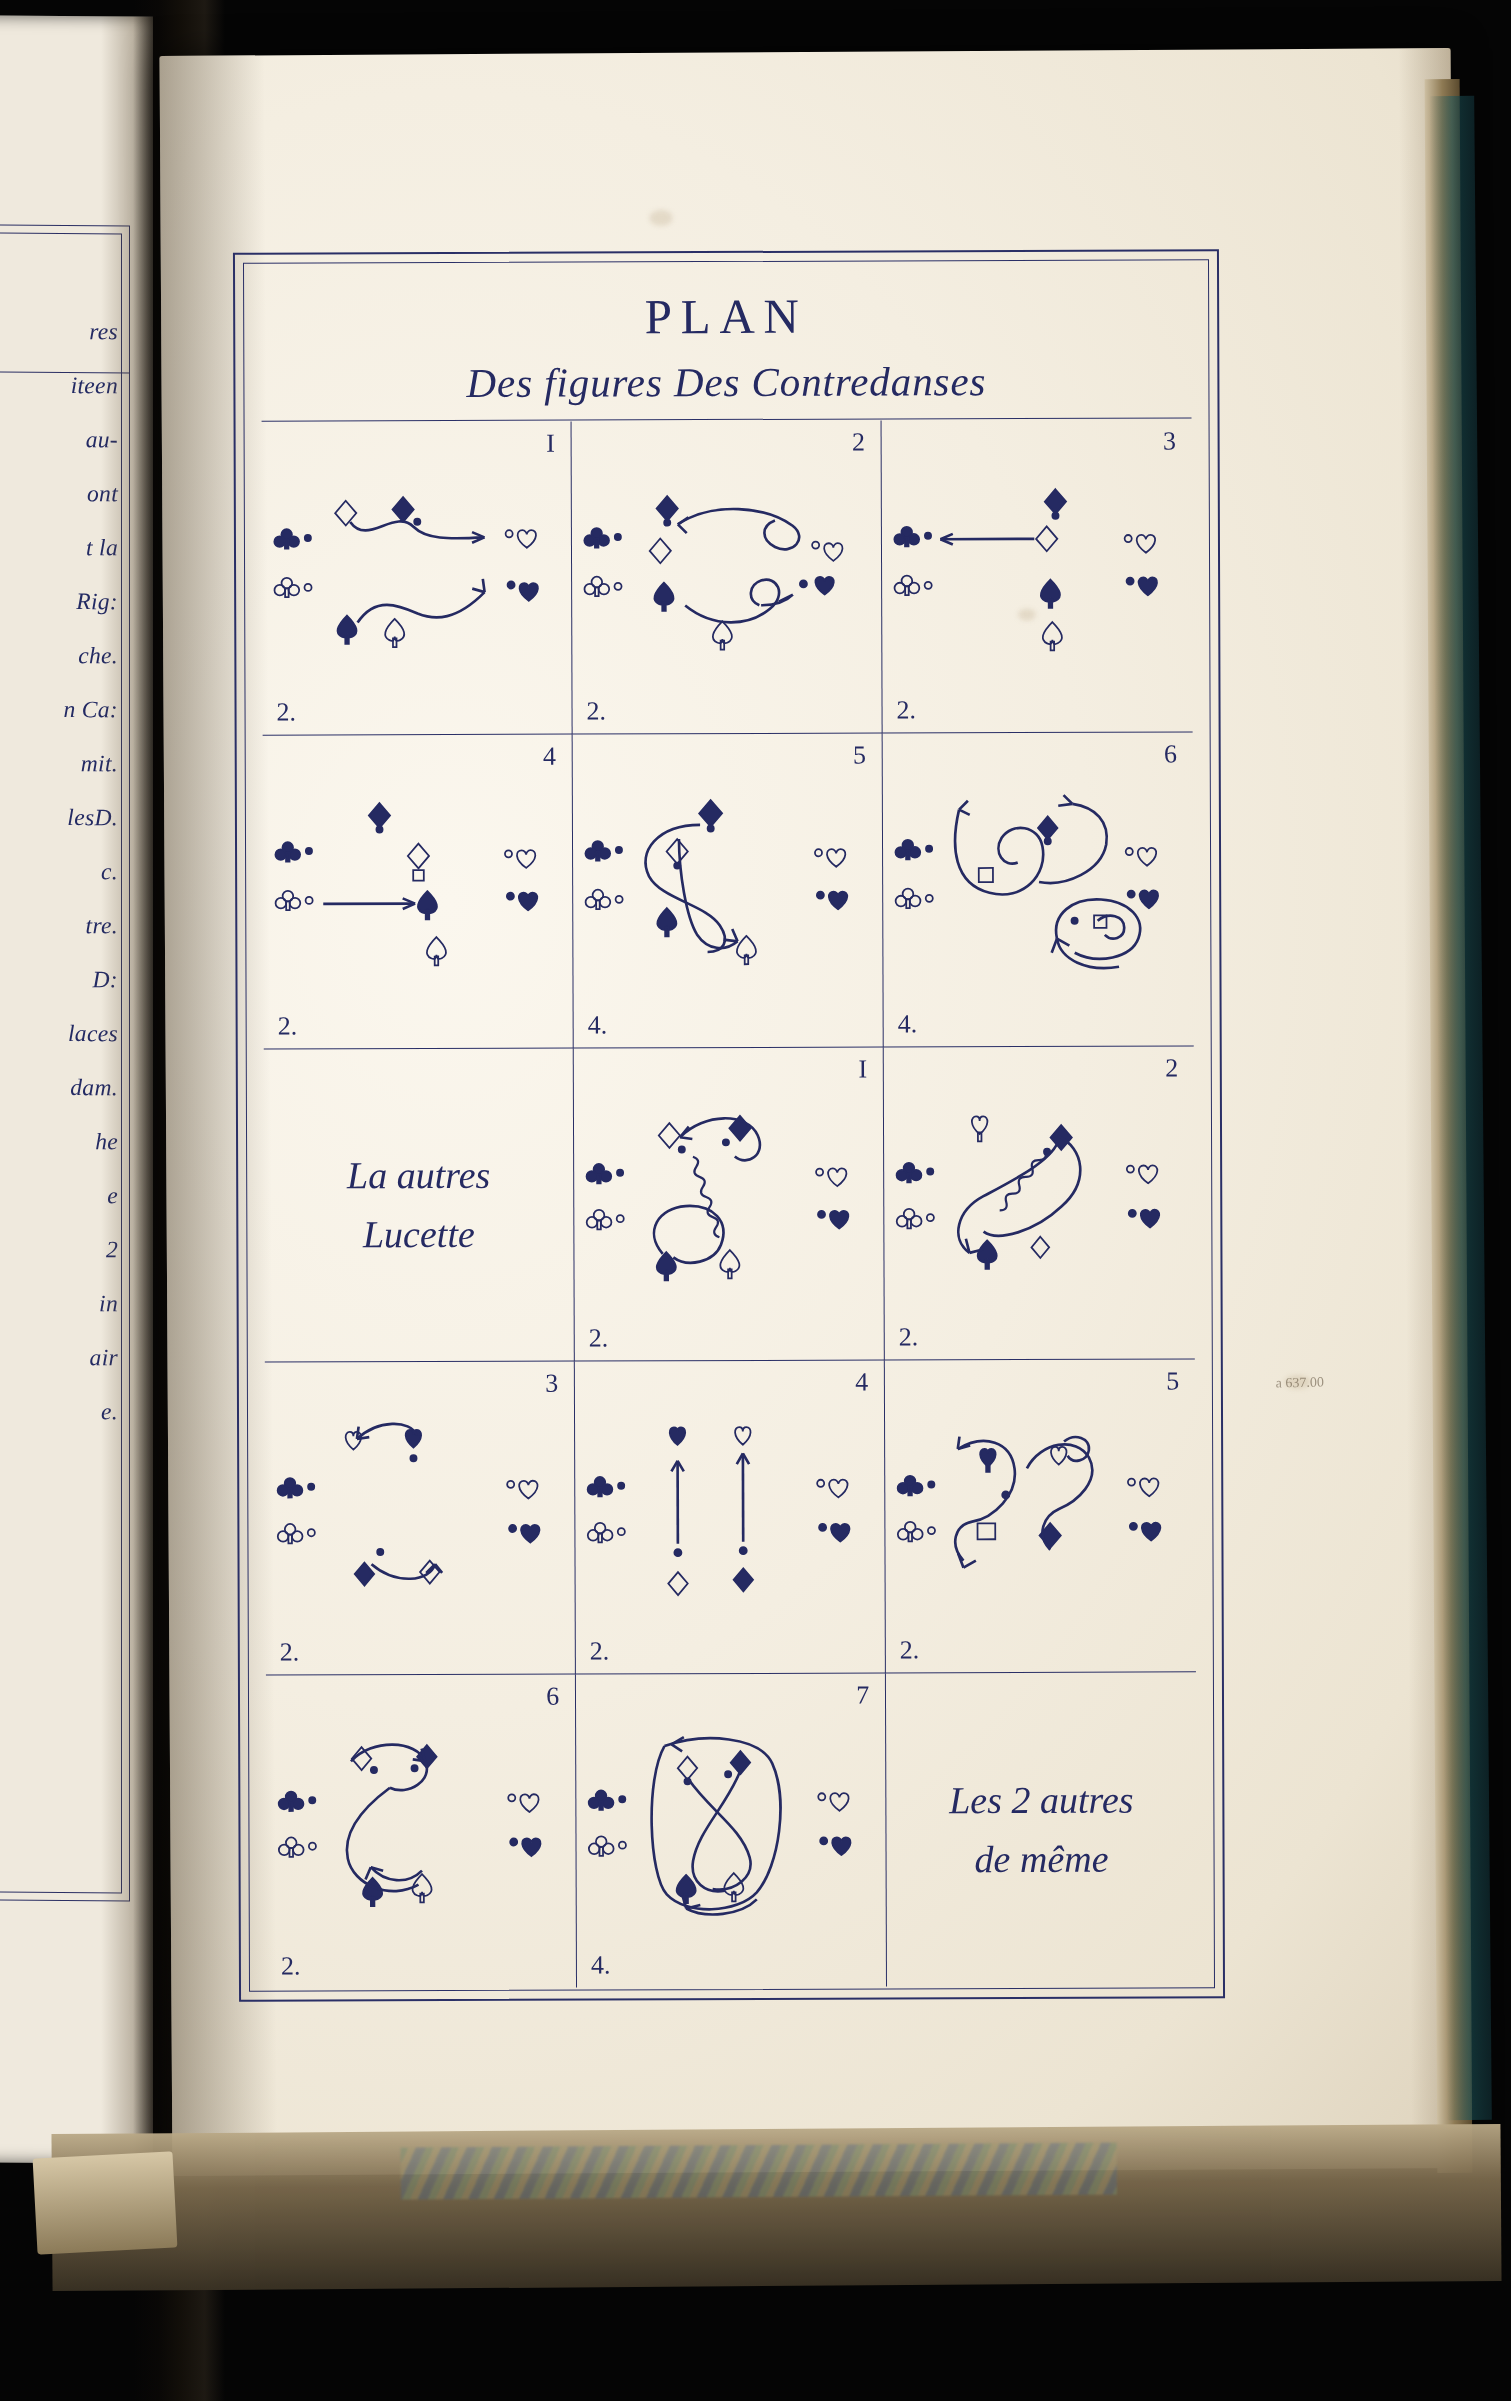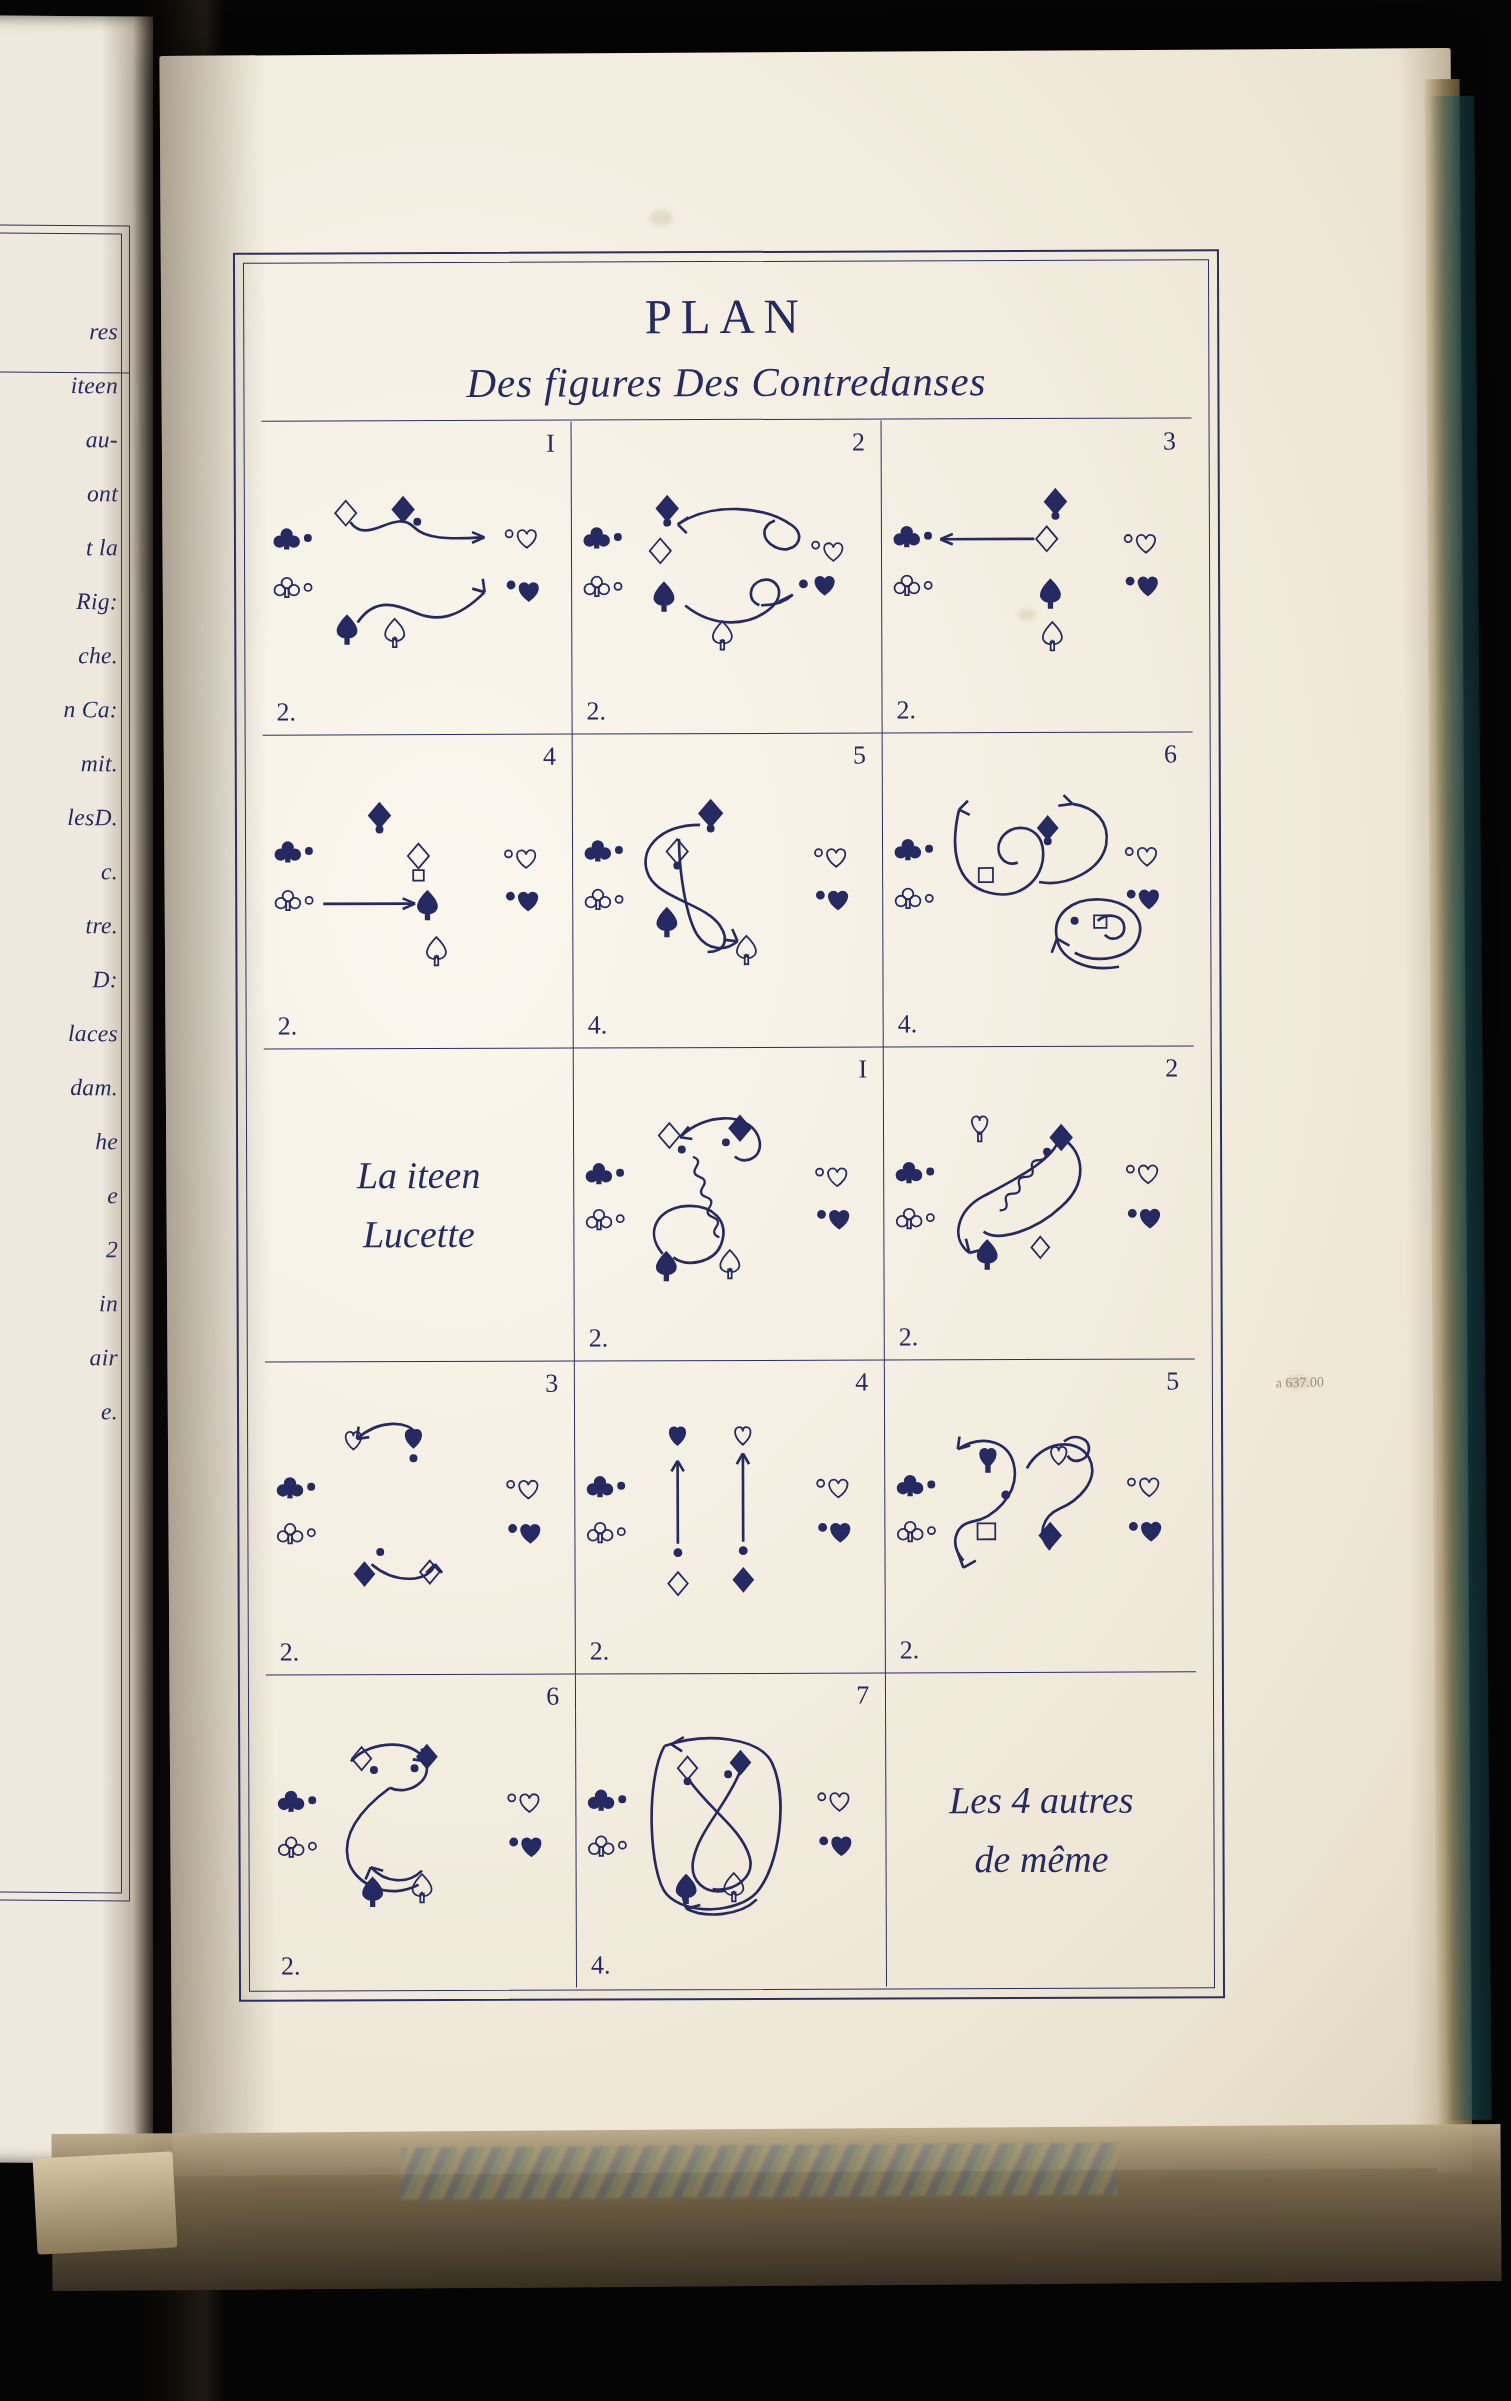--- a/index.html
+++ b/index.html
@@ -632,21 +632,21 @@
             <path d="M196 176 C 200 200, 230 214, 266 208"></path>
             <path d="M196 176 l-6 16 M196 176 l14 8"></path>
             <path d="M242 156 C 254 146, 272 150, 272 164 C 272 176, 258 180, 250 172"></path>
           </g>
         </g>
       </svg>
     </div>
 
     <div class="cell">
       <div class="cell-label">
-        <span>La iteen</span>
+        <span>La autres</span>
         <span>Lucette</span>
       </div>
     </div>
 
     <div class="cell">
       <span class="cell-num">I</span>
       <span class="cell-count">2.</span>
       <svg class="cell-svg" viewBox="0 0 350 240">
         <g fill="#252a62" stroke="#252a62" stroke-width="2" fill-rule="evenodd">
           <g transform="translate(28,80)">
@@ -983,20 +983,20 @@
             <path d="M186 52 C 170 92, 138 120, 132 154 C 128 178, 146 192, 168 188"></path>
             <path d="M124 208 C 146 220, 186 216, 204 198"></path>
             <path d="M124 208 l-4 -14 M124 208 l16 -4"></path>
           </g>
         </g>
       </svg>
     </div>
 
     <div class="cell col3 row5">
       <div class="cell-label">
-        <span>Les 4 autres</span>
+        <span>Les 2 autres</span>
         <span>de même</span>
       </div>
     </div>
 
   </div>
 </div>
 
 
 </body></html>

